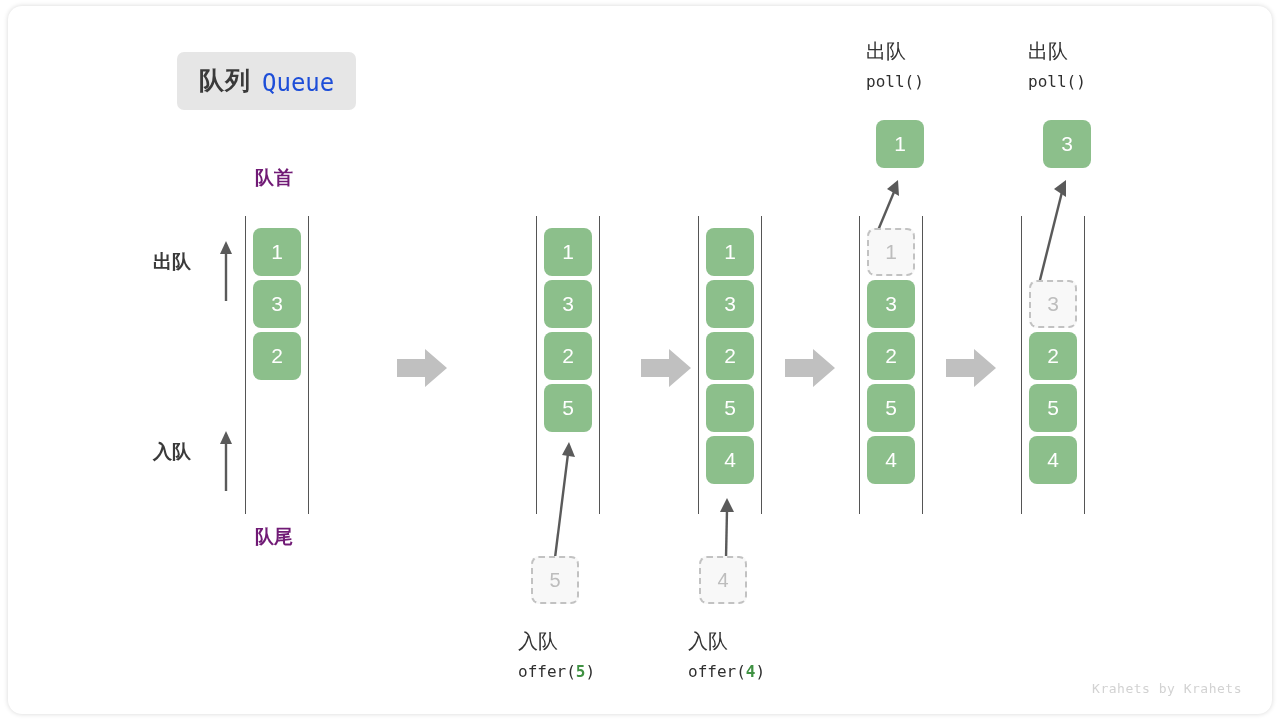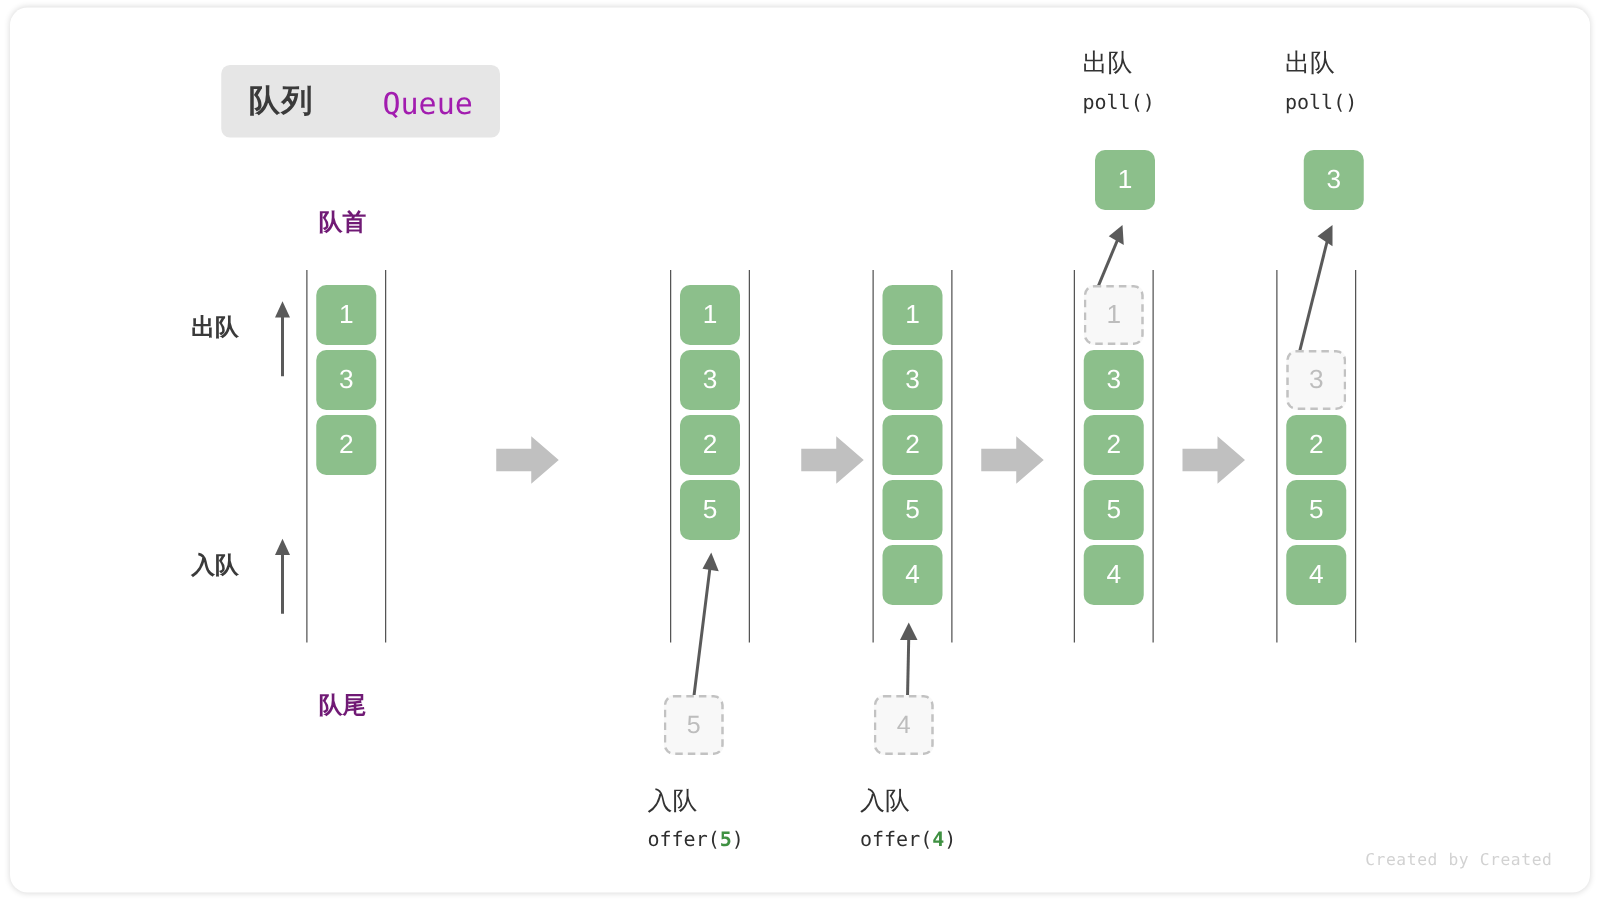--- a/index.html
+++ b/index.html
@@ -21,21 +21,21 @@
   
   .title-chip{
     left:169px;top:46px;
     background:#e6e6e6;
     border-radius:7px;
     padding:12px 22px 13px 22px;
     display:flex;align-items:flex-end;gap:11px;
     color:#3a3a3a;
   }
   .title-cn{font-size:25px;font-weight:bold;letter-spacing:1px;}
-  .title-en{font-family:"DejaVu Sans Mono","Liberation Mono",monospace;font-size:24px;color:#a21caf;margin-left:44px;}
+  .title-en{font-family:"DejaVu Sans Mono","Liberation Mono",monospace;font-size:24px;color:#1d4ed8;}
 
   
   .head-label{
     font-size:19px;font-weight:bold;color:#701a75;
     text-align:center;
   }
 
   
   .col{position:absolute;}
   .rail{position:absolute;top:0;width:1px;height:298px;background:#555;}
@@ -89,21 +89,21 @@
 <body>
 
 <div id="canvas">
 
   <div class="abs title-chip">
     <span class="title-cn">队列</span>
     <span class="title-en">Queue</span>
   </div>
 
   <div class="abs head-label" style="left:216px;top:159px;width:100px;">队首</div>
-  <div class="abs head-label" style="left:216px;top:545px;width:100px;">队尾</div>
+  <div class="abs head-label" style="left:216px;top:518px;width:100px;">队尾</div>
 
   <div class="abs side-label" style="left:145px;top:243px;">出队</div>
   <svg class="abs" style="left:208px;top:233px;" width="20" height="62">
     <line x1="10" y1="62" x2="10" y2="12" stroke="#5a5a5a" stroke-width="2.4"></line>
     <path d="M10 2 L16 15 L4 15 Z" fill="#5a5a5a"></path>
   </svg>
 
   <div class="abs side-label" style="left:145px;top:433px;">入队</div>
   <svg class="abs" style="left:208px;top:423px;" width="20" height="62">
     <line x1="10" y1="62" x2="10" y2="12" stroke="#5a5a5a" stroke-width="2.4"></line>
@@ -213,15 +213,15 @@
     <div class="rail right"></div>
     <div class="slots">
       <div class="cell spacer"></div>
       <div class="cell ghost">3</div>
       <div class="cell filled">2</div>
       <div class="cell filled">5</div>
       <div class="cell filled">4</div>
     </div>
   </div>
 
-  <div class="abs credit">Created by Created</div>
+  <div class="abs credit">Krahets by Krahets</div>
 
 </div>
 
 </body></html>

